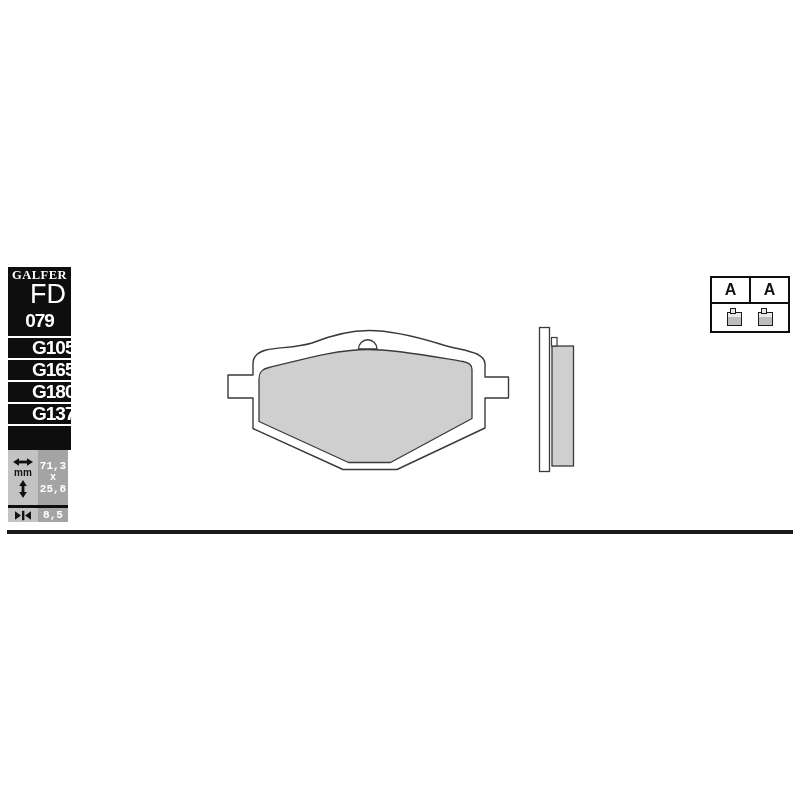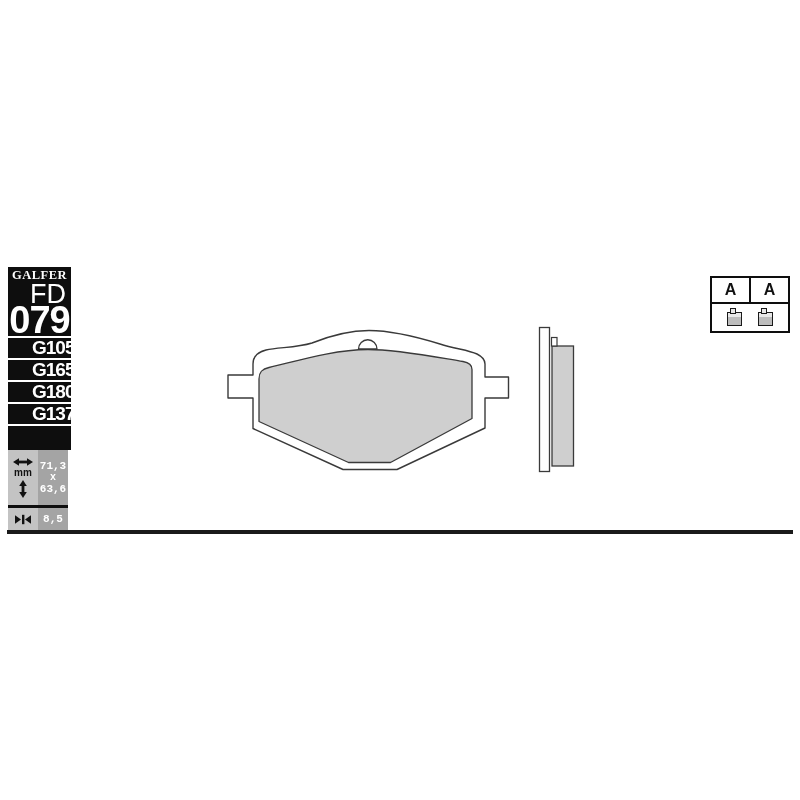--- a/index.html
+++ b/index.html
@@ -6,33 +6,33 @@
   .canvas{
     position:relative;width:800px;height:800px;background:#ffffff;overflow:hidden;
     font-family:"Liberation Sans",sans-serif;
   }
   
   .sidebar{position:absolute;left:8px;top:267px;width:63px;}
   .sidebar-black{background:#0e0e0e;width:63px;color:#ffffff;text-align:center;}
   .row-galfer{height:16px;line-height:17px;font-family:"Liberation Serif",serif;
     font-weight:bold;font-size:12.5px;letter-spacing:0.5px;}
   .row-fd{height:24px;line-height:23px;font-size:27px;font-weight:normal;letter-spacing:0px;margin-left:17px;}
-  .row-num{height:29px;line-height:27px;font-size:38px;font-weight:bold;letter-spacing:-1px;}
+  .row-num{height:29px;line-height:27px;font-size:19px;font-weight:bold;letter-spacing:-1px;}
   .row-code{height:20px;line-height:20px;font-size:19px;font-weight:bold;letter-spacing:-1px;margin-left:24px;}
   .sep{height:2px;background:#ffffff;}
   .row-filler{height:24px;}
   .dims{width:60px;}
   .dim-row{display:flex;}
   .dim-cell-icon{width:30px;background:#c3c3c3;display:flex;flex-direction:column;
     align-items:center;justify-content:center;}
   .dim-cell-val{width:30px;background:#a4a4a4;color:#ffffff;font-weight:bold;
     display:flex;flex-direction:column;align-items:center;justify-content:center;
     font-size:11px;line-height:12px;font-family:Liberation Mono, monospace;}
   .dim-row-size{height:55px;}
-  .dim-row-thick{height:22px;}
+  .dim-row-thick{height:14px;}
   .dim-divider{height:3px;background:#0e0e0e;width:60px;}
   .mm-label{font-size:10px;font-weight:bold;color:#111;line-height:10px;margin:1px 0;}
   .x-label{font-size:10px;line-height:11px;}
   
   .baseline{position:absolute;left:7px;top:530px;width:786px;height:4px;background:#1a1a1a;}
   
   .front-view{position:absolute;left:220px;top:322px;}
   .side-view{position:absolute;left:533px;top:320px;}
   
   .abox{position:absolute;left:710px;top:276px;width:80px;height:57px;
@@ -81,21 +81,21 @@
           <div class="mm-label">mm</div>
           <svg width="10" height="20" viewBox="0 0 10 20">
             <polygon points="5,1 1.2,7 8.8,7" fill="#111"></polygon>
             <rect x="3.6" y="6" width="2.8" height="8" fill="#111"></rect>
             <polygon points="5,19 1.2,13 8.8,13" fill="#111"></polygon>
           </svg>
         </div>
         <div class="dim-cell-val">
           <div>71,3</div>
           <div class="x-label">x</div>
-          <div>63,6</div>
+          <div>25,8</div>
         </div>
       </div>
       <div class="dim-divider"></div>
       <div class="dim-row dim-row-thick">
         <div class="dim-cell-icon">
           <svg width="20" height="11" viewBox="0 0 20 11">
             <polygon points="2,1.2 2,9.8 8,5.5" fill="#111"></polygon>
             <rect x="9" y="0.8" width="2.4" height="9.4" fill="#111"></rect>
             <polygon points="18,1.2 18,9.8 12,5.5" fill="#111"></polygon>
           </svg>

